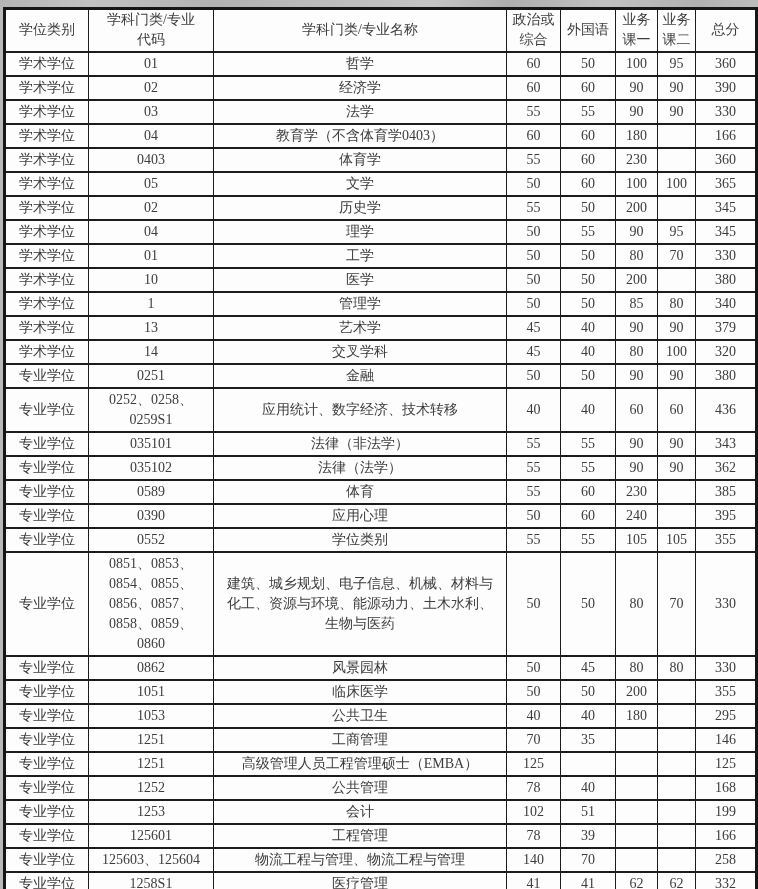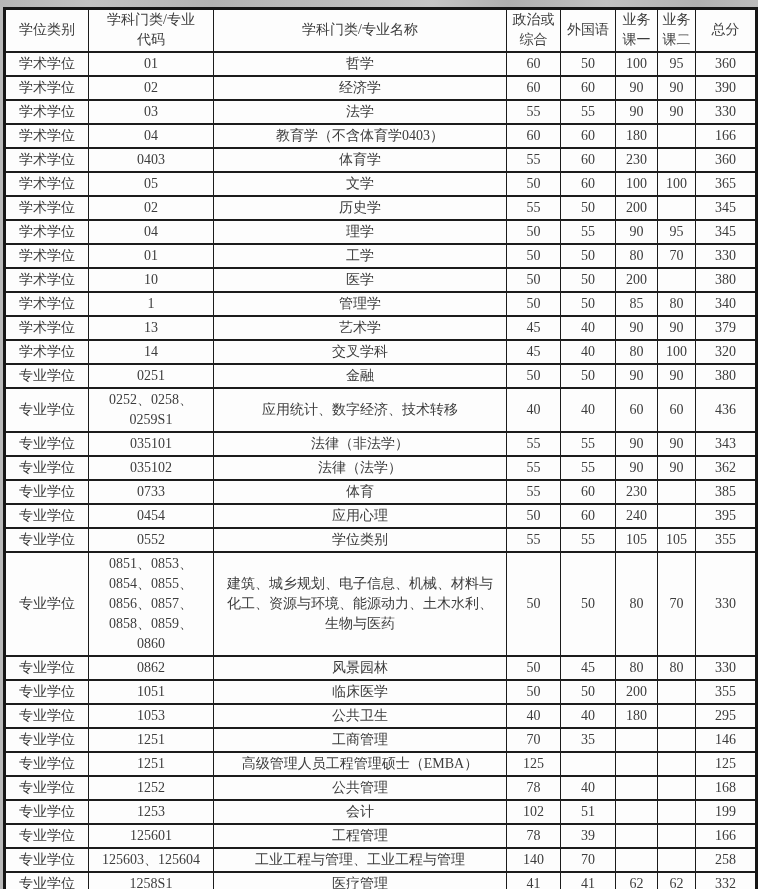--- a/index.html
+++ b/index.html
@@ -251,31 +251,31 @@
       <td class="code-cell">035102</td>
       <td class="name-cell">法律（法学）</td>
       <td>55</td>
       <td>55</td>
       <td>90</td>
       <td>90</td>
       <td>362</td>
     </tr>
         <tr>
       <td>专业学位</td>
-      <td class="code-cell">0733</td>
+      <td class="code-cell">0589</td>
       <td class="name-cell">体育</td>
       <td>55</td>
       <td>60</td>
       <td>230</td>
       <td></td>
       <td>385</td>
     </tr>
         <tr>
       <td>专业学位</td>
-      <td class="code-cell">0454</td>
+      <td class="code-cell">0390</td>
       <td class="name-cell">应用心理</td>
       <td>50</td>
       <td>60</td>
       <td>240</td>
       <td></td>
       <td>395</td>
     </tr>
         <tr>
       <td>专业学位</td>
       <td class="code-cell">0552</td>
@@ -372,21 +372,21 @@
       <td class="name-cell">工程管理</td>
       <td>78</td>
       <td>39</td>
       <td></td>
       <td></td>
       <td>166</td>
     </tr>
         <tr>
       <td>专业学位</td>
       <td class="code-cell">125603、125604</td>
-      <td class="name-cell">工业工程与管理、工业工程与管理</td>
+      <td class="name-cell">物流工程与管理、物流工程与管理</td>
       <td>140</td>
       <td>70</td>
       <td></td>
       <td></td>
       <td>258</td>
     </tr>
         <tr>
       <td>专业学位</td>
       <td class="code-cell">1258S1</td>
       <td class="name-cell">医疗管理</td>

